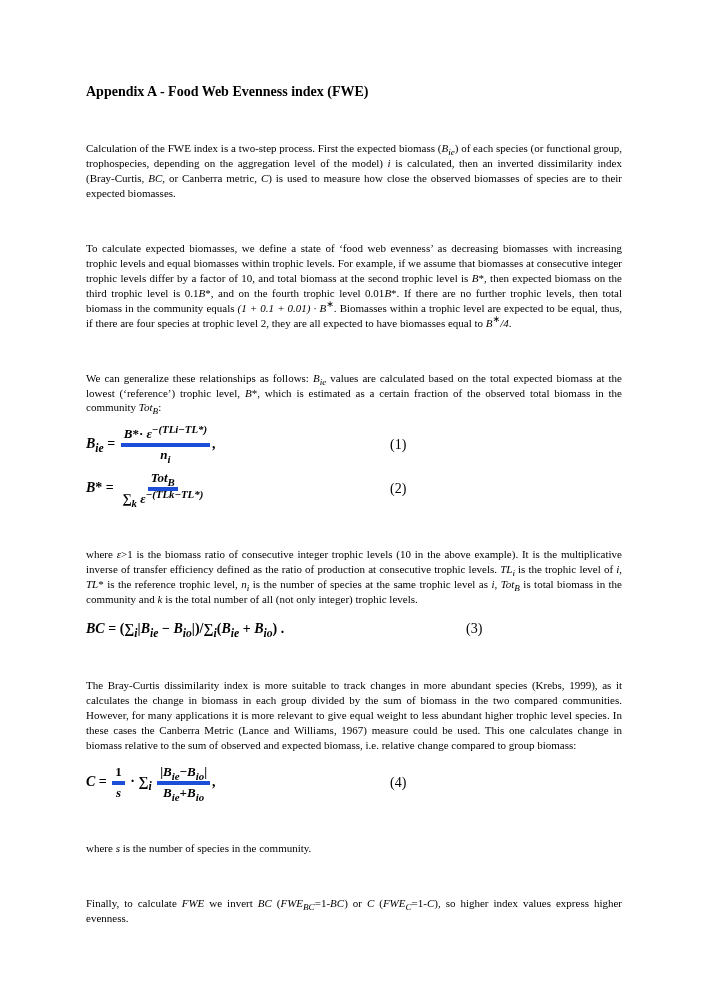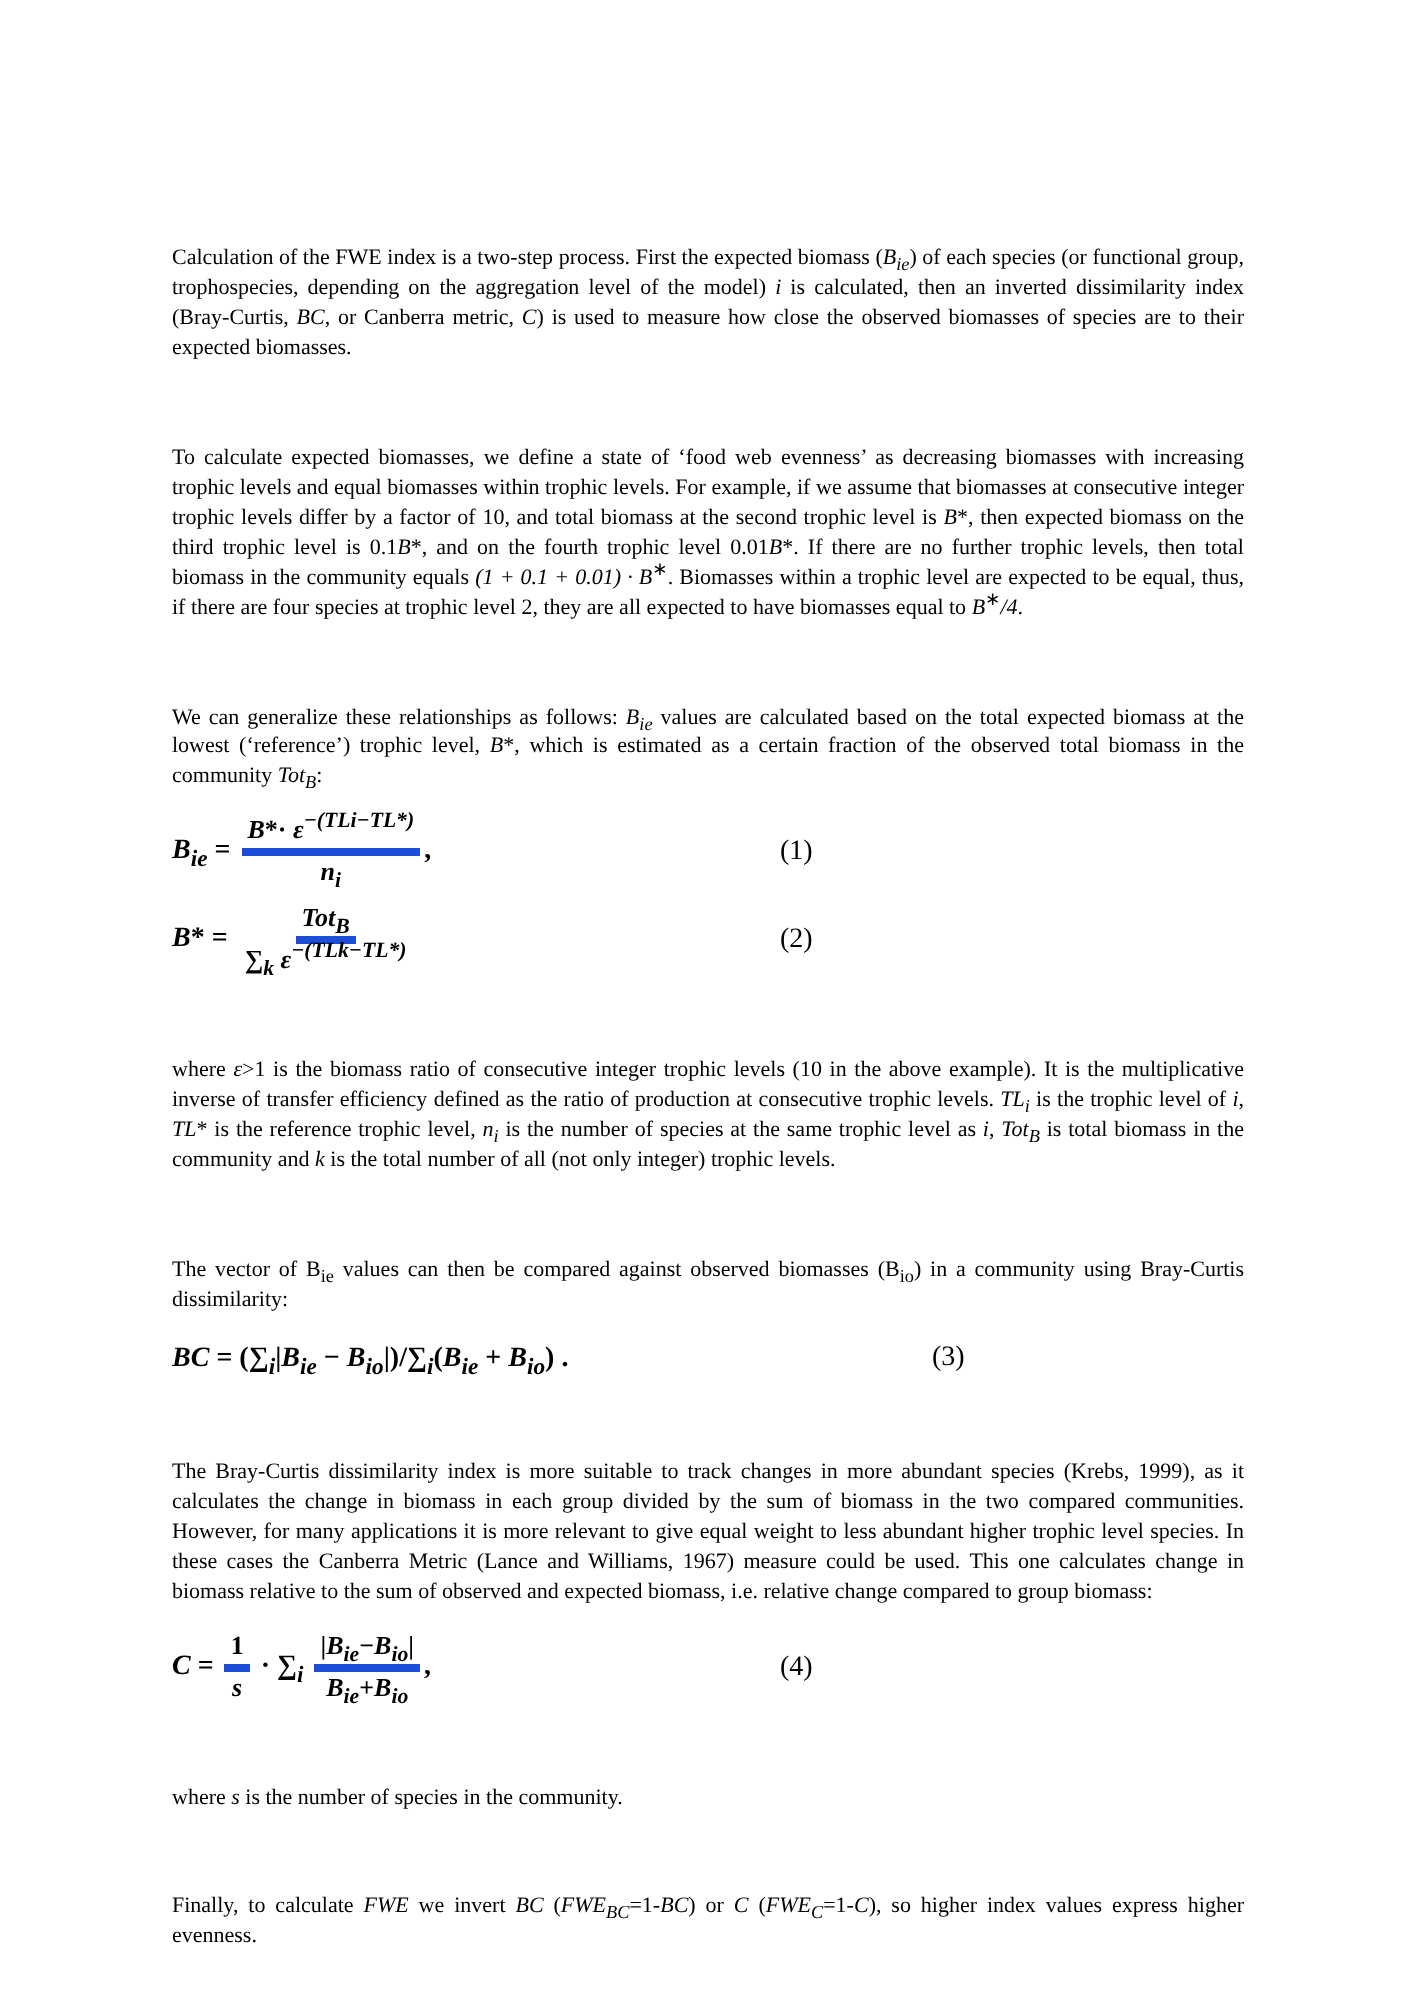--- a/index.html
+++ b/index.html
@@ -71,20 +71,21 @@
     text-align: center;
     white-space: nowrap;
   }
   sub, sup { line-height: 0; }
 </style>
 </head>
 <body>
 
 <div class="page">
 
+  <h1 class="heading">Appendix A - Food Web Evenness index (FWE)</h1>
 
   <p class="para"><span>Calculation of the FWE index is a two-step process. First the expected biomass (</span><span style="font-style: italic;">B</span><sub style="font-style: italic;">ie</sub><span>) of each species (or functional group, trophospecies, depending on the aggregation level of the model) </span><span style="font-style: italic;">i</span><span> is calculated, then an inverted dissimilarity index (Bray-Curtis, </span><span style="font-style: italic;">BC</span><span>, or Canberra metric, </span><span style="font-style: italic;">C</span><span>) is used to measure how close the observed biomasses of species are to their expected biomasses.</span></p>
 
   <p class="para"><span>To calculate expected biomasses, we define a state of ‘food web evenness’ as decreasing biomasses with increasing trophic levels and equal biomasses within trophic levels. For example, if we assume that biomasses at consecutive integer trophic levels differ by a factor of 10, and total biomass at the second trophic level is </span><span style="font-style: italic;">B</span><span>*, then expected biomass on the third trophic level is 0.1</span><span style="font-style: italic;">B</span><span>*, and on the fourth trophic level 0.01</span><span style="font-style: italic;">B</span><span>*. If there are no further trophic levels, then total biomass in the community equals </span><span style="font-style: italic;">(1 + 0.1 + 0.01) · </span><span style="font-style: italic;">B</span><sup>∗</sup><span>. Biomasses within a trophic level are expected to be equal, thus, if there are four species at trophic level 2, they are all expected to have biomasses equal to </span><span style="font-style: italic;">B</span><sup>∗</sup><span style="font-style: italic;">/4</span><span>.</span></p>
 
   <p class="para"><span>We can generalize these relationships as follows: </span><span style="font-style: italic;">B</span><sub style="font-style: italic;">ie</sub><span> values are calculated based on the total expected biomass at the lowest (‘reference’) trophic level, </span><span style="font-style: italic;">B</span><span>*, which is estimated as a certain fraction of the observed total biomass in the community </span><span style="font-style: italic;">Tot</span><sub style="font-style: italic;">B</sub><span>:</span></p>
 
   <div class="equation tall">
     <span class="eq-body"><span style="font-style: italic;">B</span><sub style="font-style: italic;">ie</sub><span> = </span><span class="frac">
           <span class="fnum"><span style="font-style: italic;">B</span><span>*· </span><span style="font-style: italic;">ε</span><sup style="font-style: italic;">−(TLi−TL*)</sup></span>
@@ -96,21 +97,20 @@
   <div class="equation tall">
     <span class="eq-body"><span style="font-style: italic;">B</span><span>* = </span><span class="frac">
           <span class="fnum"><span style="font-style: italic;">Tot</span><sub style="font-style: italic;">B</sub></span>
           <span class="fden"><span>∑</span><sub style="font-style: italic;">k</sub><span> </span><span style="font-style: italic;">ε</span><sup style="font-style: italic;">−(TLk−TL*)</sup></span>
         </span></span>
     <span class="eq-number">(2)</span>
   </div>
 
   <p class="para"><span>where </span><span style="font-style: italic;">ε</span><span>&gt;1 is the biomass ratio of consecutive integer trophic levels (10 in the above example). It is the multiplicative inverse of transfer efficiency defined as the ratio of production at consecutive trophic levels. </span><span style="font-style: italic;">TL</span><sub style="font-style: italic;">i</sub><span> is the trophic level of </span><span style="font-style: italic;">i</span><span>, </span><span style="font-style: italic;">TL</span><span>* is the reference trophic level, </span><span style="font-style: italic;">n</span><sub style="font-style: italic;">i</sub><span> is the number of species at the same trophic level as </span><span style="font-style: italic;">i</span><span>, </span><span style="font-style: italic;">Tot</span><sub style="font-style: italic;">B</sub><span> is total biomass in the community and </span><span style="font-style: italic;">k</span><span> is the total number of all (not only integer) trophic levels.</span></p>
 
-  <p class="para"><span>The vector of B</span><sub>ie</sub><span> values can then be compared against observed biomasses (B</span><sub>io</sub><span>) in a community using Bray-Curtis dissimilarity:</span></p>
 
   <div class="equation">
     <span class="eq-body"><span style="font-style: italic;">BC</span><span> = (∑</span><sub style="font-style: italic;">i</sub><span>|</span><span style="font-style: italic;">B</span><sub style="font-style: italic;">ie</sub><span> − </span><span style="font-style: italic;">B</span><sub style="font-style: italic;">io</sub><span>|)/∑</span><sub style="font-style: italic;">i</sub><span>(</span><span style="font-style: italic;">B</span><sub style="font-style: italic;">ie</sub><span> + </span><span style="font-style: italic;">B</span><sub style="font-style: italic;">io</sub><span>) .</span></span>
     <span class="eq-number pos-3">(3)</span>
   </div>
 
   <p class="para"><span>The Bray-Curtis dissimilarity index is more suitable to track changes in more abundant species (Krebs, 1999), as it calculates the change in biomass in each group divided by the sum of biomass in the two compared communities. However, for many applications it is more relevant to give equal weight to less abundant higher trophic level species. In these cases the Canberra Metric (Lance and Williams, 1967) measure could be used. This one calculates change in biomass relative to the sum of observed and expected biomass, i.e. relative change compared to group biomass:</span></p>
 
   <div class="equation tall">
     <span class="eq-body"><span style="font-style: italic;">C</span><span> = </span><span class="frac">

